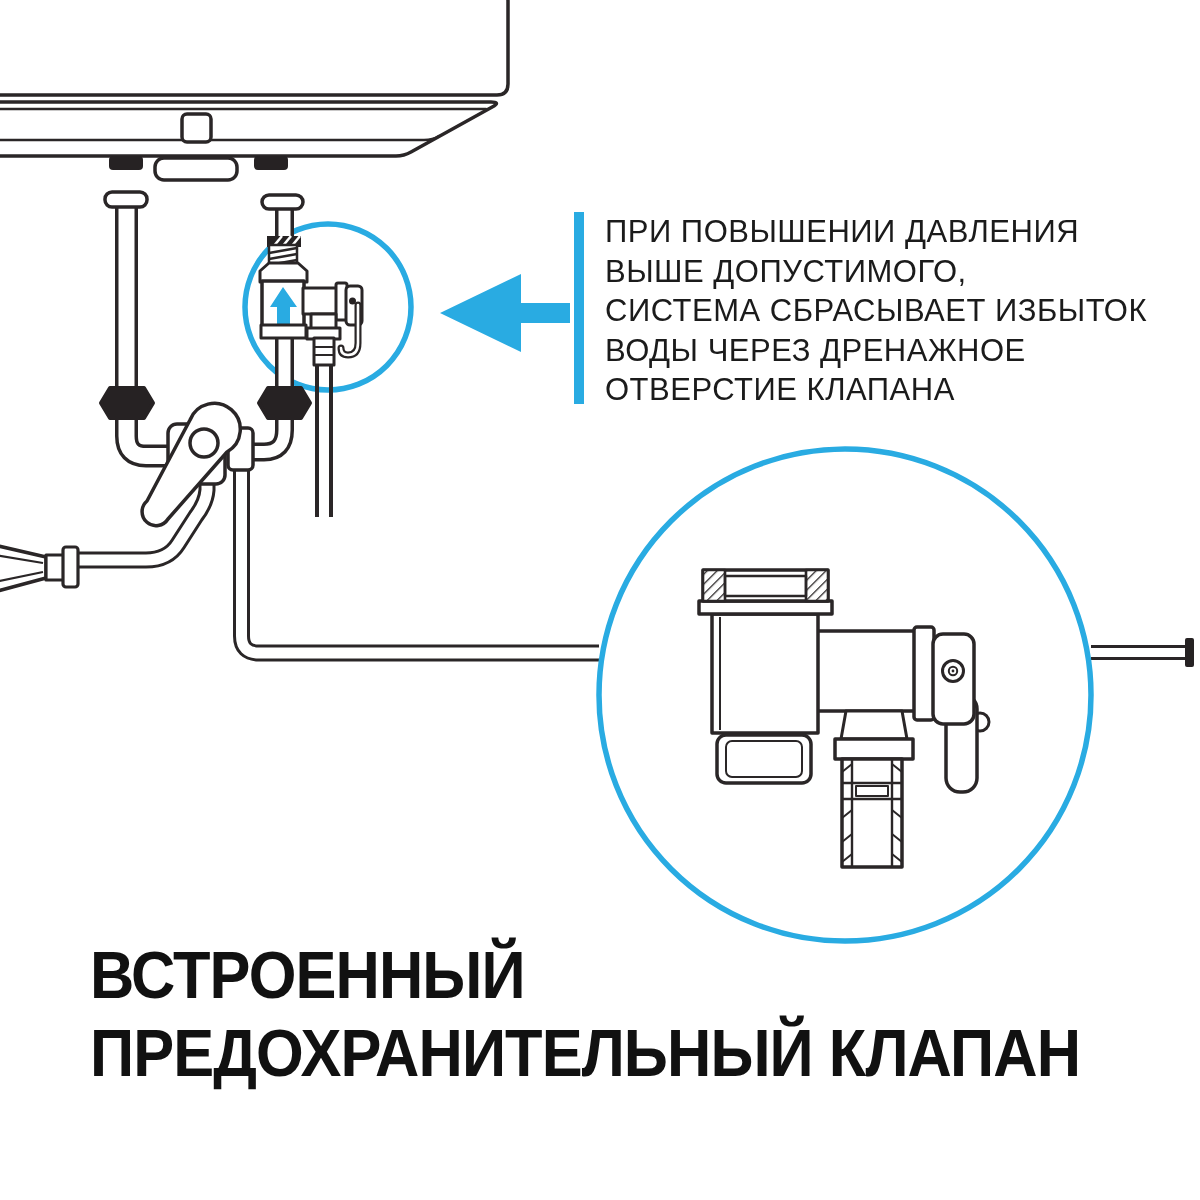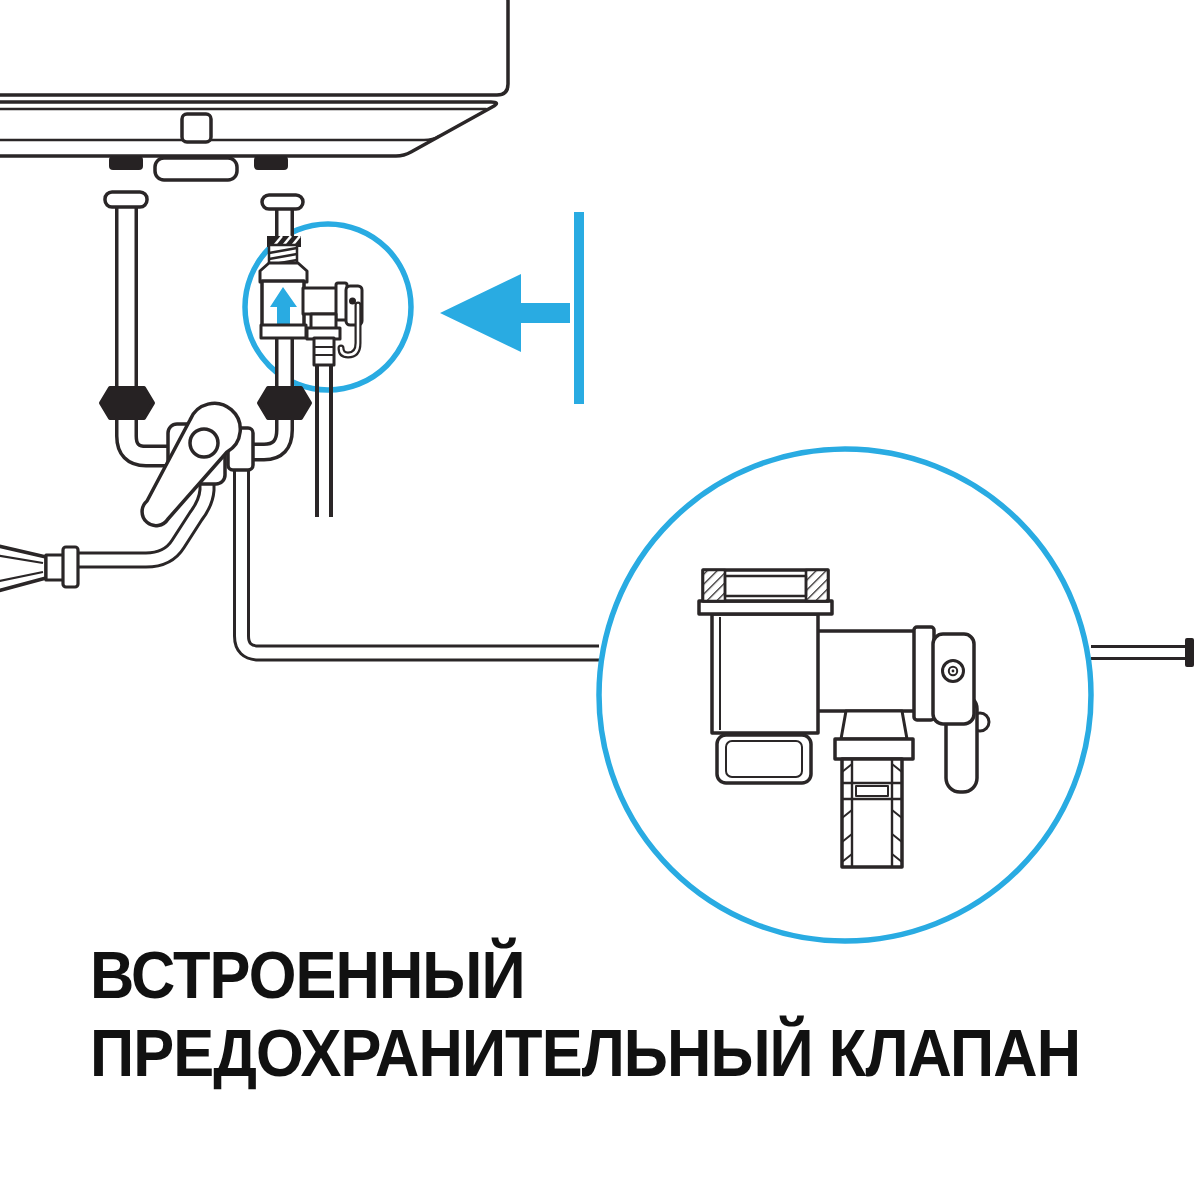--- a/index.html
+++ b/index.html
@@ -173,19 +173,26 @@
     <rect x="717" y="735" width="94" height="48" rx="9" stroke-width="3.5"></rect>
     <rect x="726" y="741" width="76" height="36" rx="6" fill="none" stroke-width="2"></rect>
   </g>
 
   <g>
     <polygon fill="#29ABE2" points="440,313 521,274 521,303 570,303 570,323 521,323 521,352"></polygon>
     <rect x="574" y="212" width="10" height="192" fill="#29ABE2"></rect>
   </g>
 </svg>
 
+  <div class="annotation">
+    <div>ПРИ ПОВЫШЕНИИ ДАВЛЕНИЯ</div>
+    <div>ВЫШЕ ДОПУСТИМОГО,</div>
+    <div>СИСТЕМА СБРАСЫВАЕТ ИЗБЫТОК</div>
+    <div>ВОДЫ ЧЕРЕЗ ДРЕНАЖНОЕ</div>
+    <div>ОТВЕРСТИЕ КЛАПАНА</div>
+  </div>
 
   <div class="title">
     <div>ВСТРОЕННЫЙ</div>
     <div>ПРЕДОХРАНИТЕЛЬНЫЙ КЛАПАН</div>
   </div>
 
 </div>
 
 </body></html>

